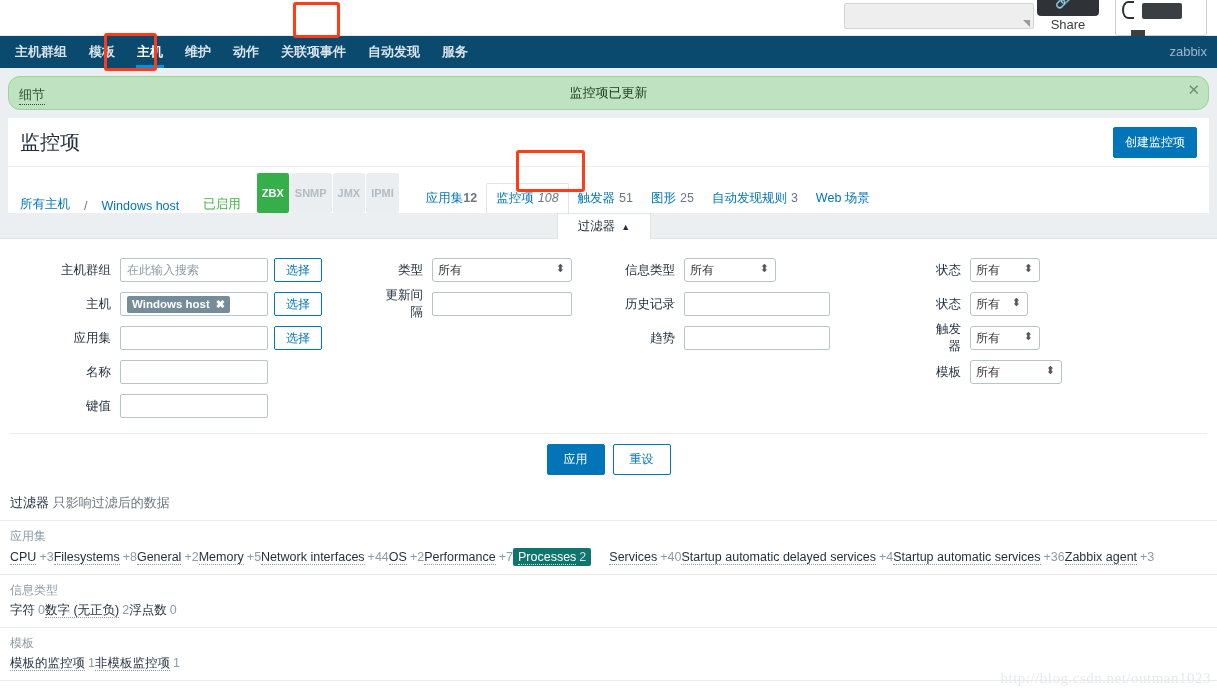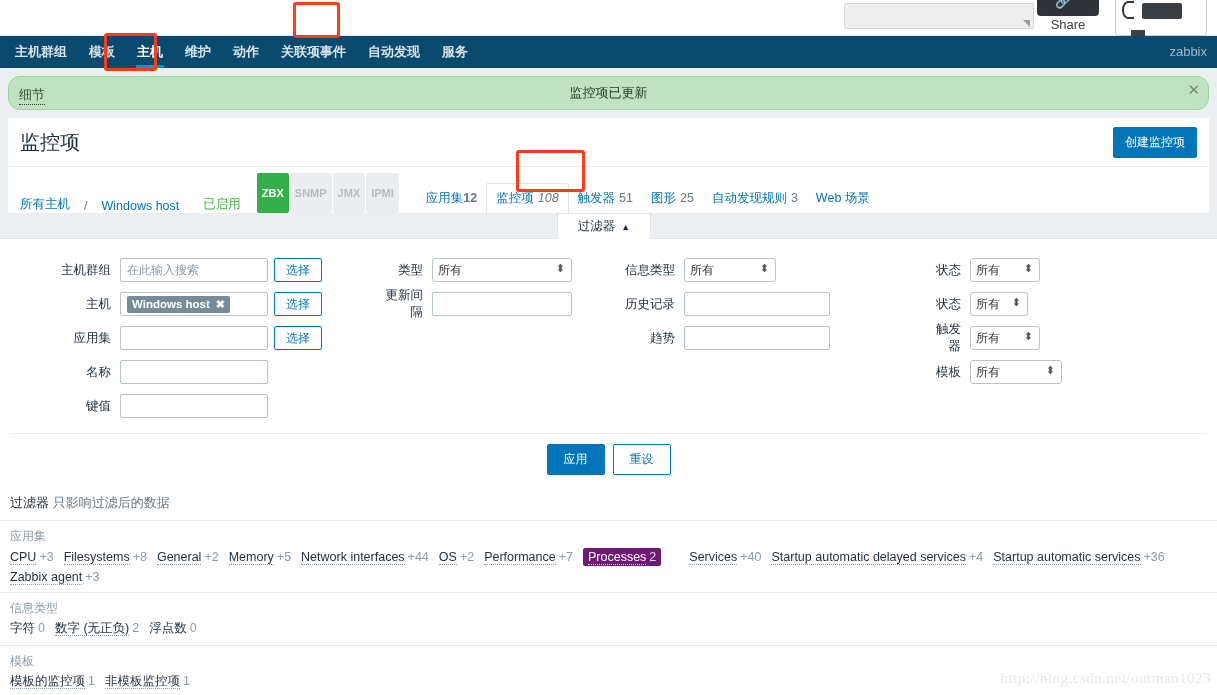--- a/index.html
+++ b/index.html
@@ -218,28 +218,28 @@
   .subhead{
     padding: 7px 10px 8px 10px; background:#fff;
     font-size:13px; color:#1f2d3d;
   }
   .subhead .hint{ color:#6c7781; }
   .subsection{
     border-top:1px solid #e7ebee;
     padding: 7px 10px 8px 10px; background:#fff;
   }
   .subtitle{ color:#8d9ba5; font-size:12px; margin-bottom:3px; }
-  .sublist{ display:flex; flex-wrap:wrap; align-items:center; gap: 4px 10px; }
+  .sublist{ display:flex; flex-wrap:wrap; align-items:center; gap: 4px 0; }
   .subitem{ font-size:12.5px; color:#1f2d3d; white-space:nowrap; }
   .subitem .lnk{
     color:#1f2d3d; border-bottom:1px dotted #8d9ba5; cursor:pointer;
   }
   .subitem .n{ color:#8d9ba5; margin-left:3px; }
   .subitem.selected{
-    background:#701a75; color:#fff; padding:2px 5px; border-radius:2px;
+    background:#0f766e; color:#fff; padding:2px 5px; border-radius:2px;
   }
   .subitem.selected .lnk{ color:#fff; border-bottom:1px dotted #d5dde2; }
   .subitem.selected .n{ color:#d7dfe4; }
   .subitem.dim .lnk{ color:#1f2d3d; border-bottom:none; }
   .sublist .indent{ margin-left: 18px; }
 
   
   .annot{
     position:absolute; border:3px solid #ff3b18; border-radius:3px;
     pointer-events:none; z-index:50;

